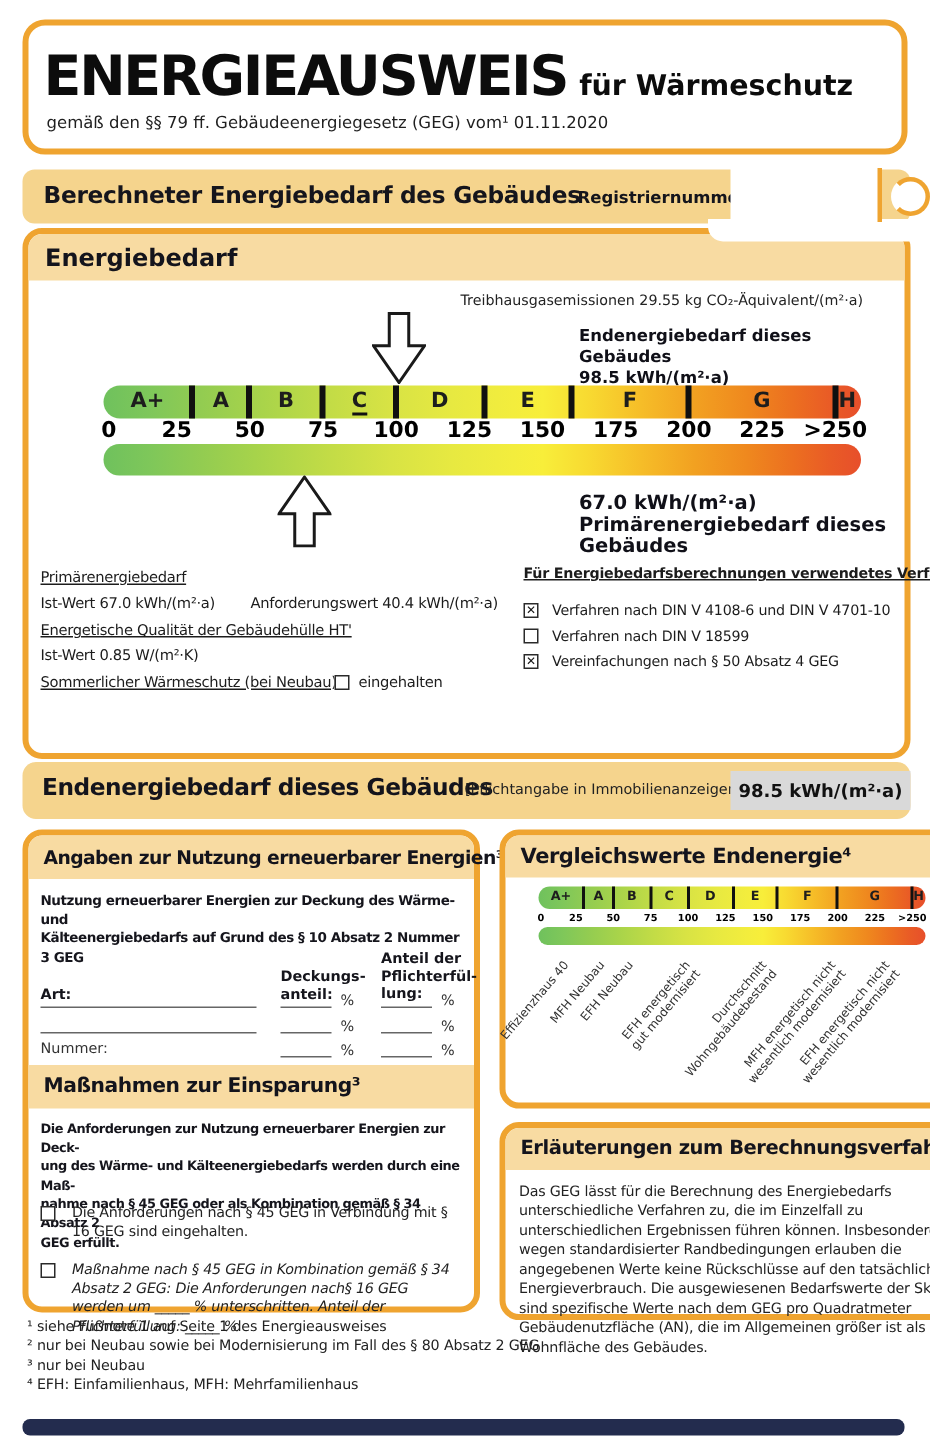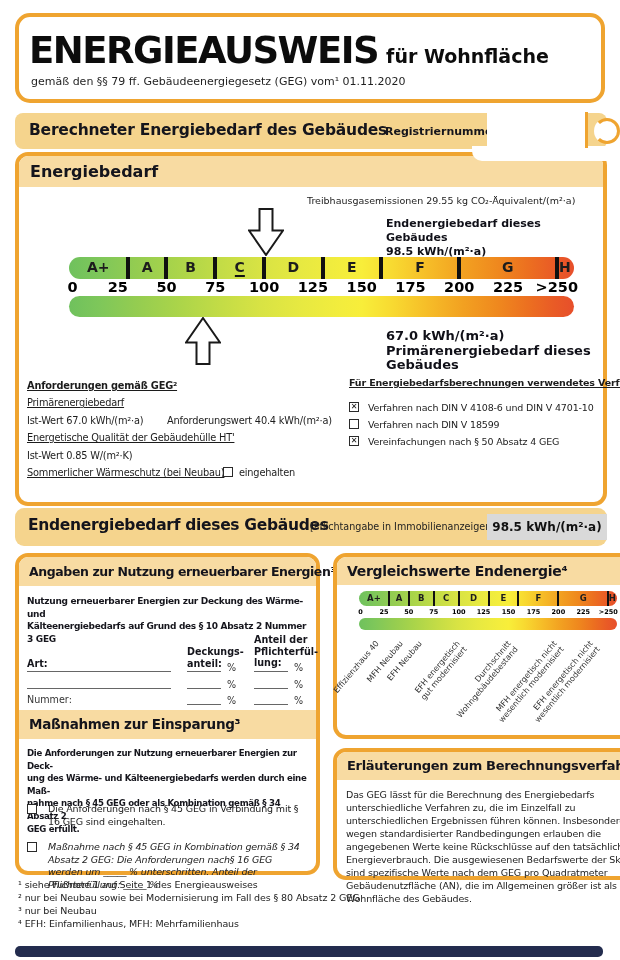--- a/index.html
+++ b/index.html
@@ -113,21 +113,21 @@
   .fn{position:absolute;left:18px;font-size:9.5px;letter-spacing:-0.1px;color:#222;white-space:nowrap;}
   .footerbar{position:absolute;left:15px;top:946px;width:588px;height:11px;background:#232c4e;border-radius:5px;}
 </style>
 </head>
 <body>
 
 <div class="page">
 
   <div class="panel hdr">
     <div class="title-row">
-      <span class="title">ENERGIEAUSWEIS</span><span class="title-suffix">für Wohnfläche</span>
+      <span class="title">ENERGIEAUSWEIS</span><span class="title-suffix">für Wärmeschutz</span>
     </div>
     <div class="subtitle">gemäß den §§ 79 ff. Gebäudeenergiegesetz (GEG) vom¹ 01.11.2020</div>
   </div>
 
   <div class="regbar">
     <span class="regtitle">Berechneter Energiebedarf des Gebäudes</span>
     <span class="reglabel">Registriernummer</span>
   </div>
 
   <div class="panel epanel">
@@ -180,21 +180,20 @@
 
     <svg class="arrow arr-up" viewBox="0 0 36 48">
       <path d="M18 1 L35 25.5 H24.5 V47 H11.5 V25.5 H1 Z" fill="#ffffff" stroke="#1a1a1a" stroke-width="2"></path>
     </svg>
     <div class="primlbl">
       <div>67.0 kWh/(m²·a)</div>
       <div>Primärenergiebedarf dieses Gebäudes</div>
     </div>
 
     <div class="reqs">
-      <div class="rq-title u">Anforderungen gemäß GEG²</div>
       <div class="u">Primärenergiebedarf</div>
       <div class="rq-row">
         <span>Ist-Wert 67.0 kWh/(m²·a)</span>
         <span class="rq2">Anforderungswert 40.4 kWh/(m²·a)</span>
       </div>
       <div class="u">Energetische Qualität der Gebäudehülle HT'</div>
       <div class="rq-row">
         <span>Ist-Wert 0.85 W/(m²·K)</span>
       </div>
       <div class="rq-row">

